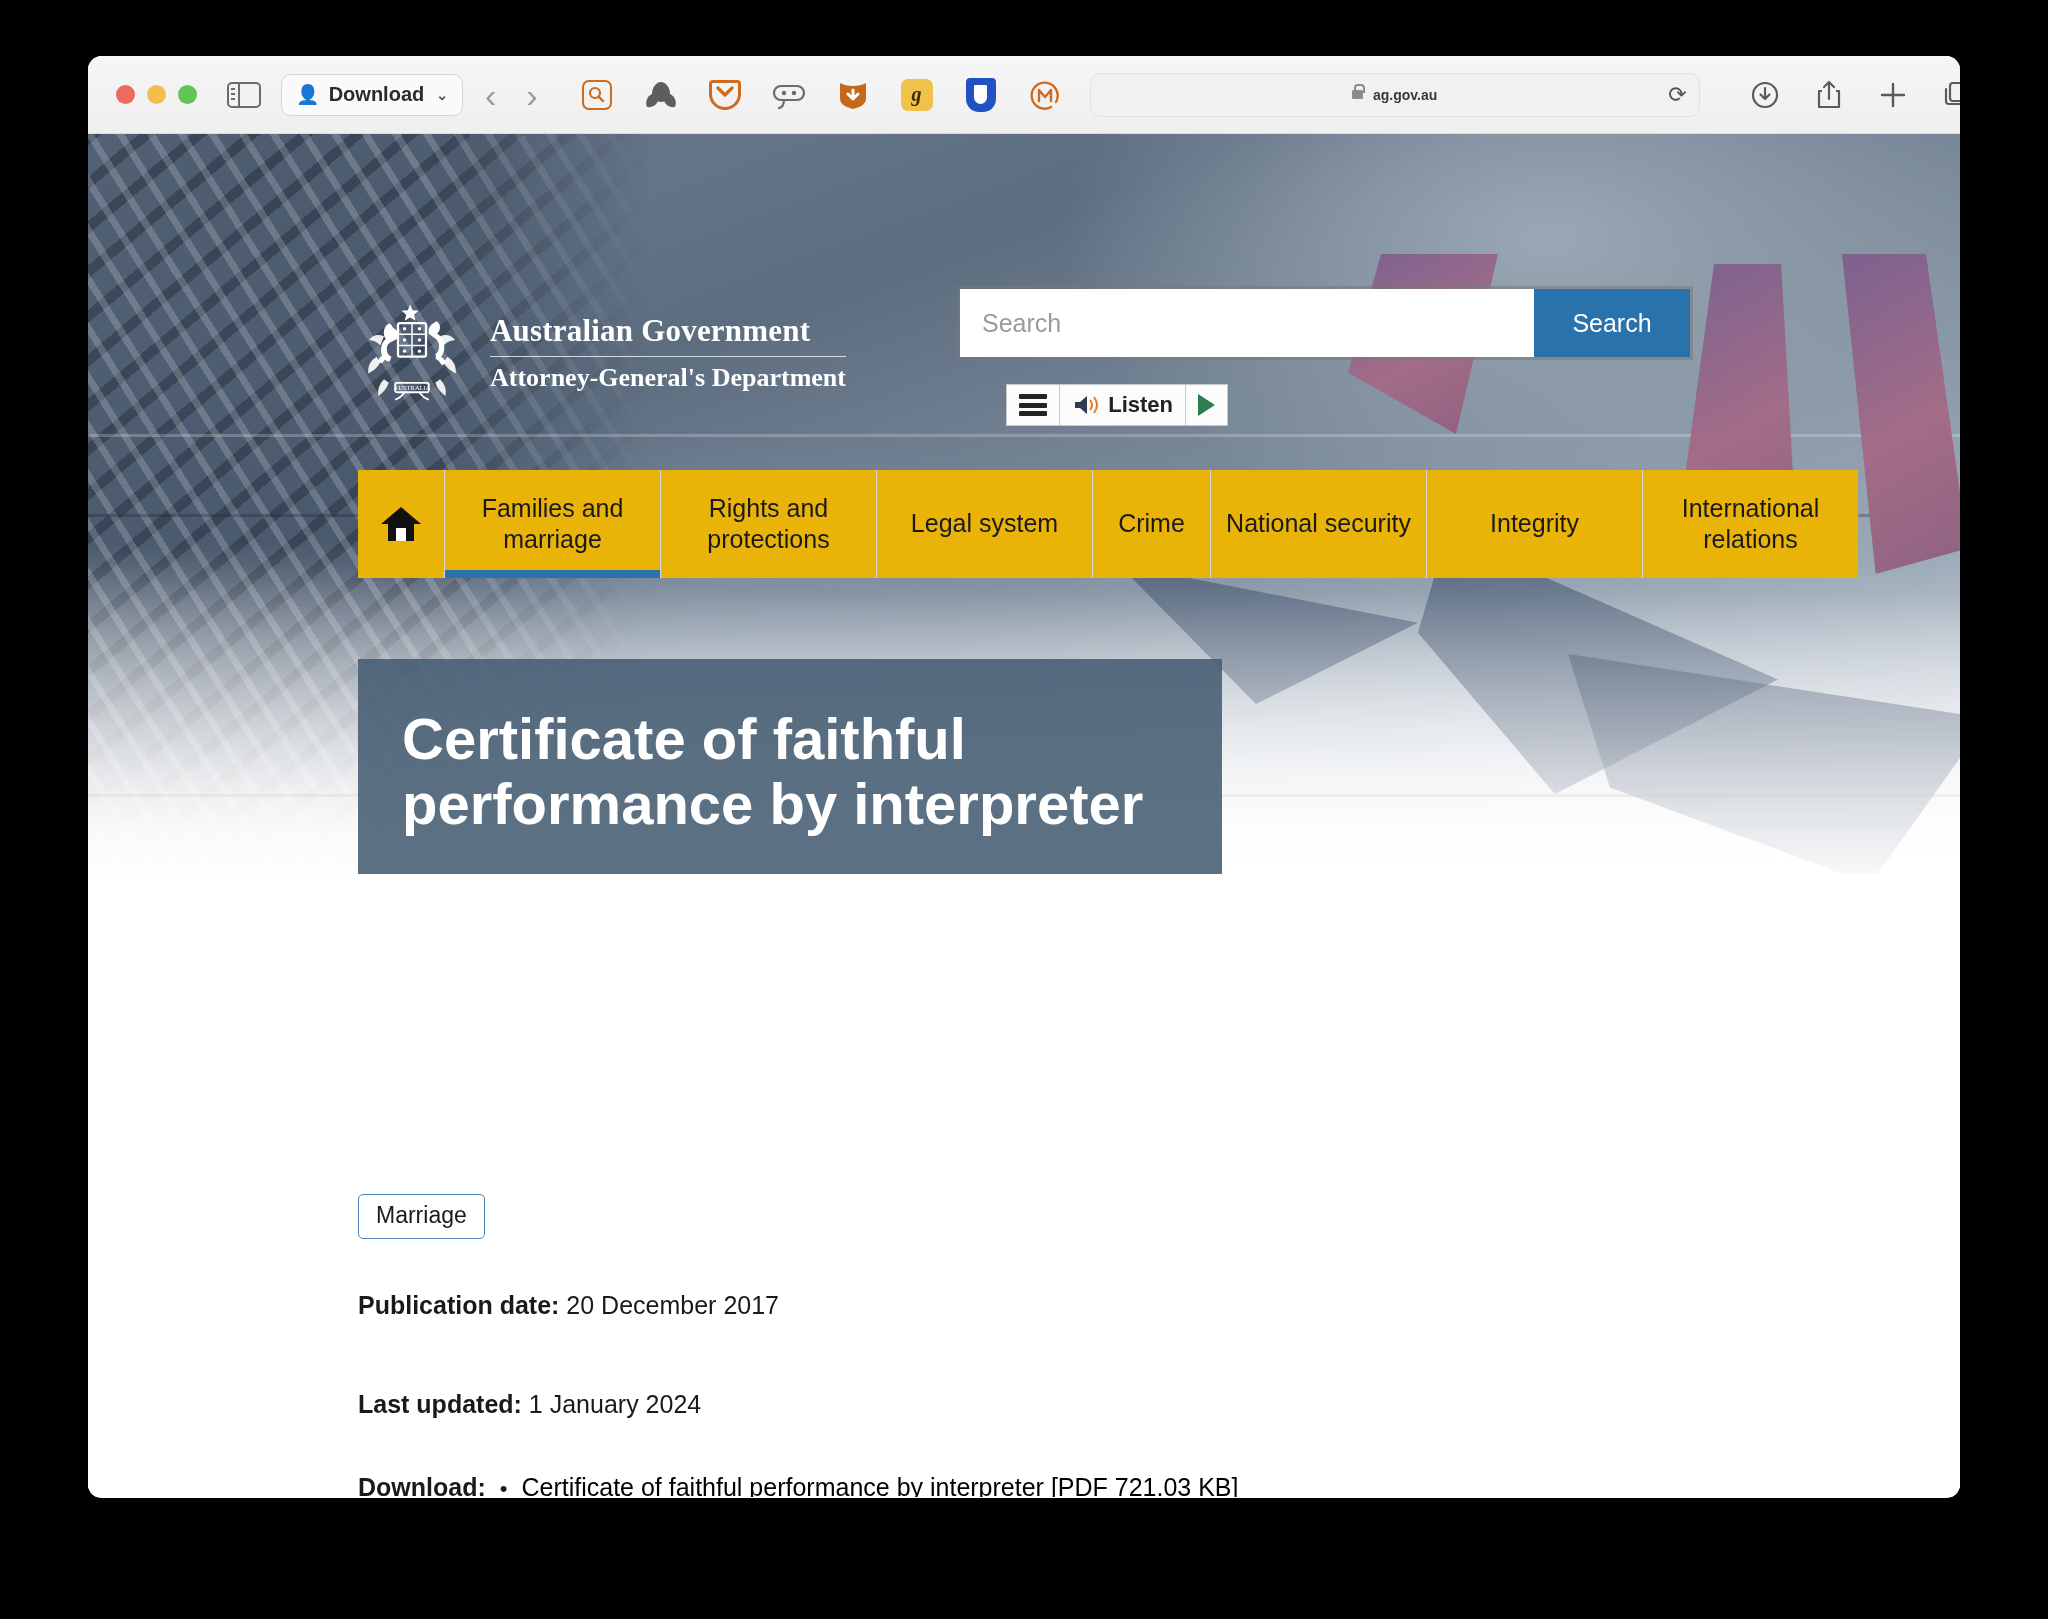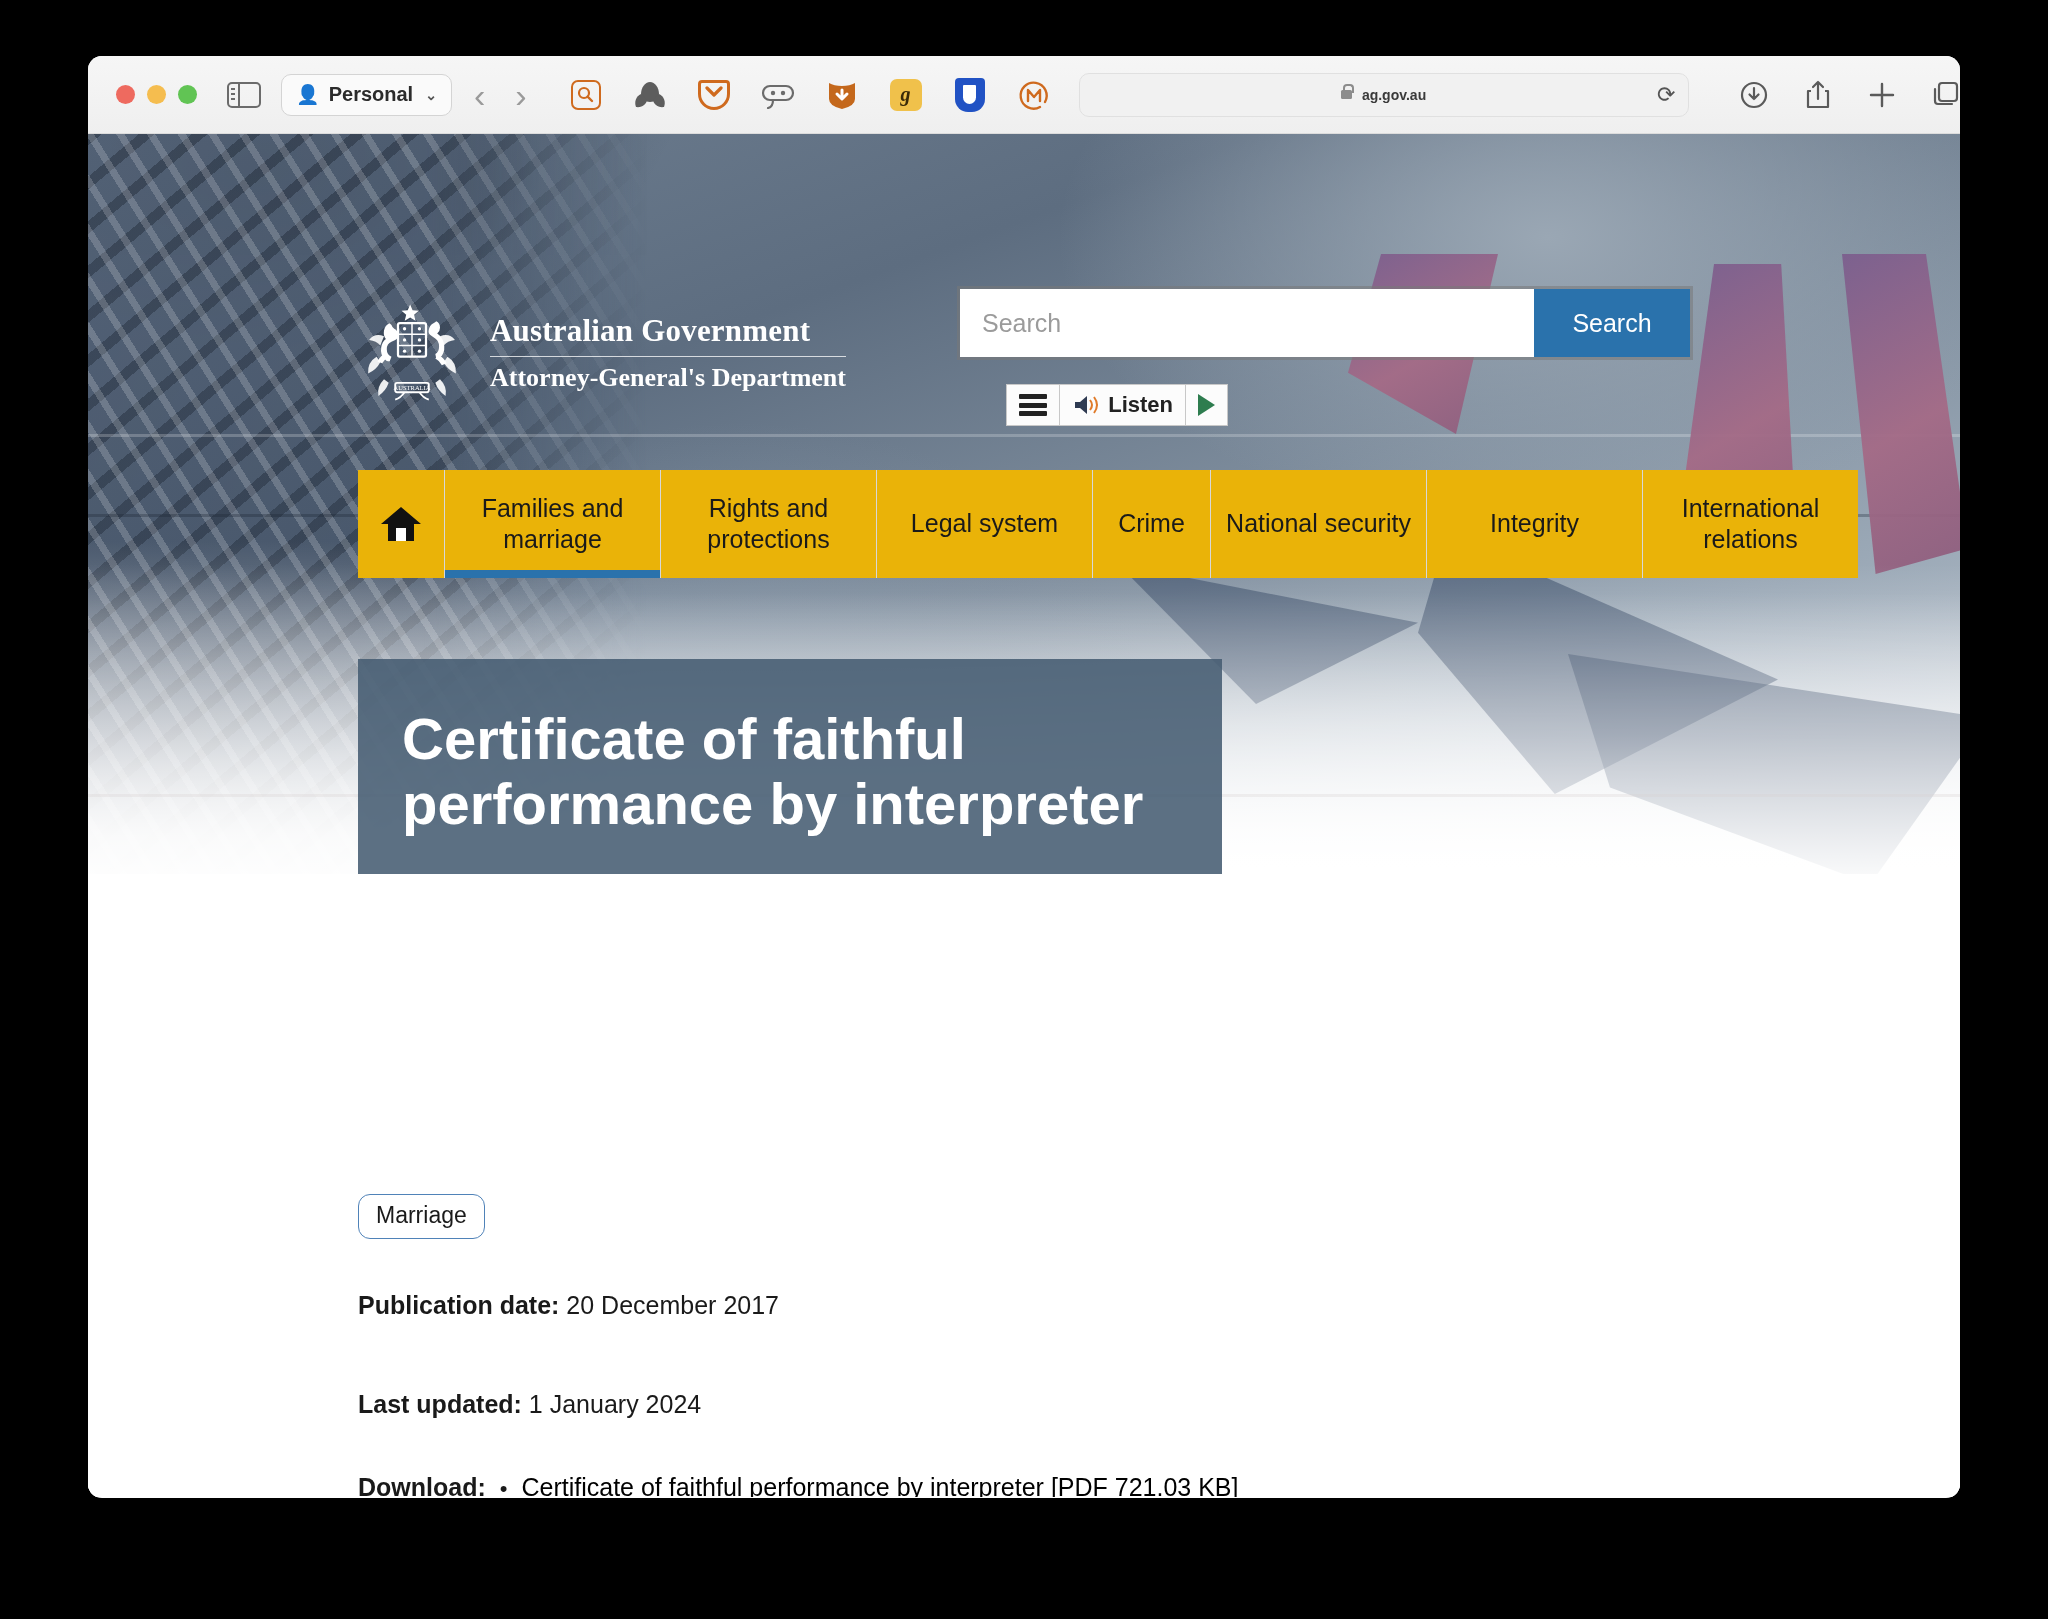--- a/index.html
+++ b/index.html
@@ -283,21 +283,21 @@
   }
   .hero-title {
     color: #fff; font-size: 58px; font-weight: bold; line-height: 1.12;
   }
 
   
   .content { position: absolute; left: 0; top: 740px; width: 100%; background: #fff; padding: 0; }
   .content-inner { padding: 320px 270px 0; }
   .tag-chip {
     display: inline-block;
-    border: 1px solid #4f82b8; border-radius: 12px;
+    border: 1px solid #4f82b8; border-radius: 5px;
     padding: 7px 17px 9px; font-size: 23px; color: #1a1a1a;
     background: #fff; cursor: pointer;
   }
   .meta-line { font-size: 25px; color: #1a1a1a; }
   .meta-line b { font-weight: bold; }
   .pub { margin-top: 52px; }
   .upd { margin-top: 70px; }
   .dl { margin-top: 54px; display: flex; align-items: baseline; gap: 14px; }
   .dl .bullet { color: #1a1a1a; font-size: 22px; }
   .dl-link { color: #000000; text-decoration: underline; font-size: 25px; cursor: pointer; }
@@ -312,21 +312,21 @@
     <div class="traffic-lights">
       <div class="tl red"></div>
       <div class="tl yellow"></div>
       <div class="tl green"></div>
     </div>
 
     <div class="sidebar-toggle"></div>
 
     <div class="profile-chip">
       <span class="person-glyph">👤</span>
-      <span>Personal</span>
+      <span>Download</span>
       <span class="chev">⌄</span>
     </div>
 
     <div class="nav-arrows">
       <span>‹</span>
       <span>›</span>
     </div>
 
     <div class="ext-icons">
       <div class="ext">

